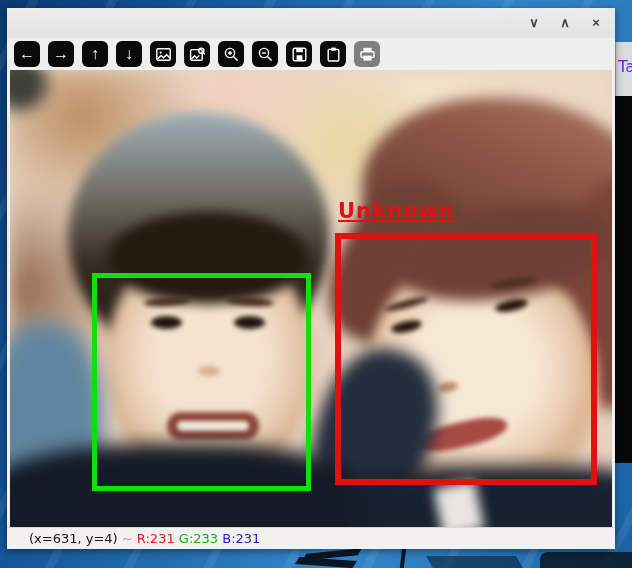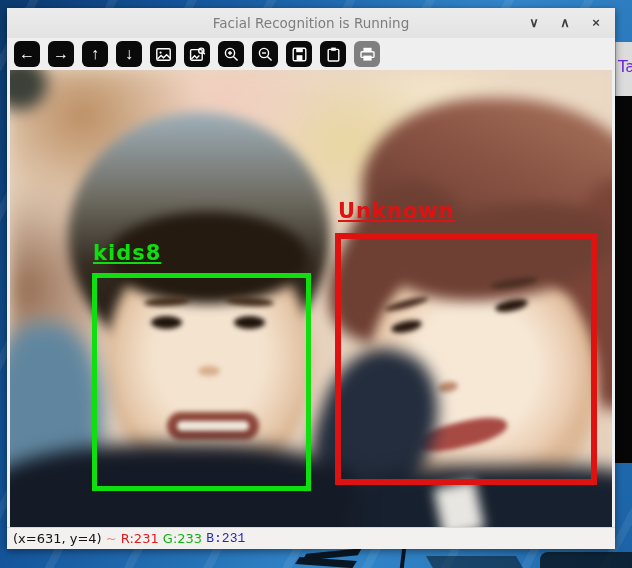--- a/index.html
+++ b/index.html
@@ -106,27 +106,27 @@
   .bbox { position:absolute; }
   #box-green { left:82px; top:203px; width:219px; height:218px; border:5px solid #0fdf0f; }
   #box-red   { left:325px; top:163px; width:262px; height:252px; border:6px solid #df1212; }
   .bbox-label { position:absolute; font-weight:700; letter-spacing:1px; font-size:21px;
     font-family:"DejaVu Sans","Liberation Sans",sans-serif;text-decoration:underline; }
   #label-green { left:83px; top:171px; color:#0fdf0f; }
   #label-red   { left:328px; top:129px; color:#df1212; }
 
   
   #statusbar { position:absolute; left:0; bottom:0; width:100%; height:22px; background:#f2f1ef;
-    border-top:1px solid #d8d8d8; display:flex; align-items:center; padding-left:6px;
+    border-top:1px solid #d8d8d8; display:flex; align-items:center; padding-left:22px;
     font-size:13px; white-space:pre; }
   #statusbar .coords { color:#141414; }
   #statusbar .tilde { color:#e08a7a; }
   #statusbar .r { color:#df1d1d; }
   #statusbar .g { color:#13b413;text-align:center; }
-  #statusbar .b { color:#2424c8;font-family:Liberation Mono, monospace; }
+  #statusbar .b { color:#2424c8; }
 </style>
 </head>
 <body>
 
 <div id="desktop">
   <div class="streaks"></div>
   <div class="sil" id="sil-a"></div>
   <div class="sil" id="sil-a2"></div>
   <div class="sil" id="sil-b"></div>
   <div class="sil" id="sil-d"></div>
@@ -134,21 +134,20 @@
 </div>
 
 <div id="bg-win">
   <span class="txt">Ta</span>
 </div>
 <div id="bg-term"></div>
 
 <div id="win">
 
   <div id="titlebar">
-    <div id="title">Facial Recognition is Running</div>
     <div id="win-controls">
       <button class="wc">∨</button>
       <button class="wc">∧</button>
       <button class="wc">×</button>
     </div>
   </div>
 
   <div id="toolbar">
     <button class="tb">
       <span class="glyph">←</span>
@@ -239,20 +238,19 @@
     <div class="ly feat b-brow-r"></div>
     <div class="ly feat b-eye-l"></div>
     <div class="ly feat b-eye-r"></div>
     <div class="ly feat b-nose"></div>
     <div class="ly b-mouth"></div>
     <div class="ly b-teeth"></div>
     <div class="ly denim"></div>
     <div class="ly b-body"></div>
 
     <div class="bbox" id="box-green"></div>
-    <div class="bbox-label" id="label-green">kids8</div>
     <div class="bbox" id="box-red"></div>
     <div class="bbox-label" id="label-red">Unknown</div>
   </div>
 
   <div id="statusbar"><span class="coords">(x=631, y=4)</span><span> </span><span class="tilde">~</span><span> </span><span class="r">R:231</span><span> </span><span class="g">G:233</span><span> </span><span class="b">B:231</span></div>
 
 </div>
 
 </body></html>

